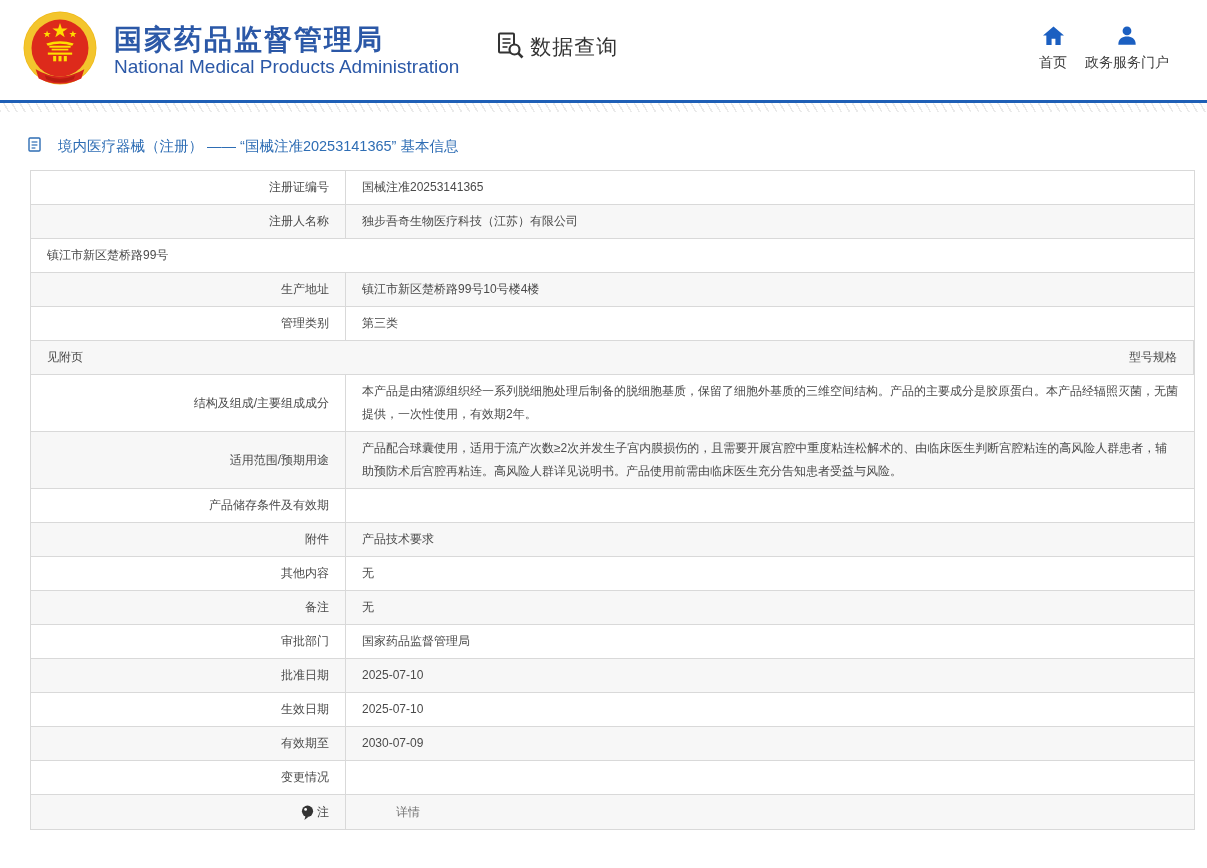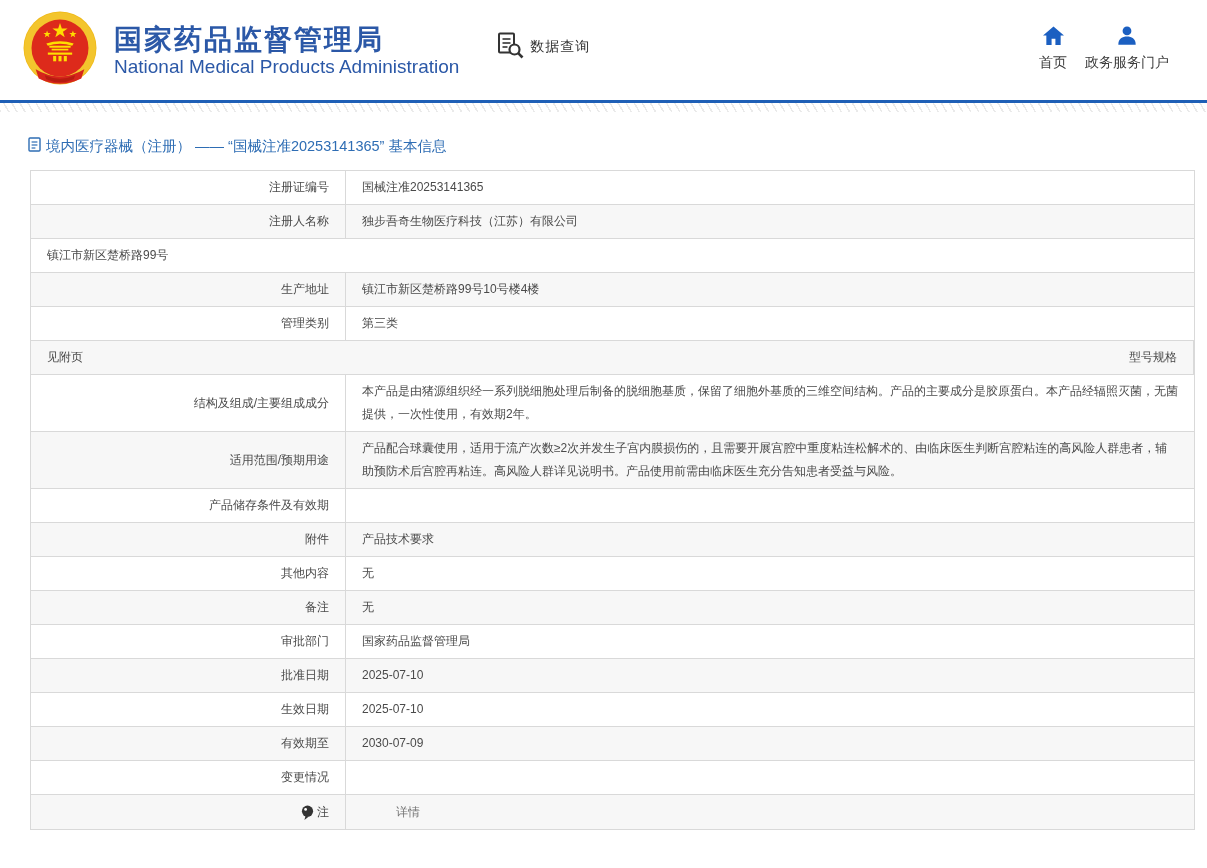--- a/index.html
+++ b/index.html
@@ -7,32 +7,32 @@
     font-family: "Liberation Sans", "DejaVu Sans", sans-serif; }
 
   
   .header { height: 100px; display: flex; align-items: center; padding: 0 30px 0 22px; background: #fff; }
   .logo-link { display: flex; align-items: center; gap: 16px; cursor: pointer; }
   .emblem { width: 76px; height: 76px; flex: 0 0 auto; }
   .org-names { display: flex; flex-direction: column; }
   .org-cn { font-size: 28px; font-weight: bold; color: #2b58a7; letter-spacing: 2px; line-height: 34px; }
   .org-en { font-size: 19px; color: #2b58a7; line-height: 20px; }
   .app-title { display: flex; align-items: center; gap: 6px; margin-left: 38px; margin-top: -6px; }
-  .app-title-text { font-size: 14px; color: #333; letter-spacing: 1px; }
+  .app-title-text { font-size: 21px; color: #333; letter-spacing: 1px; }
   .header-spacer { flex: 1; }
   .header-nav { display: flex; gap: 18px; padding-right: 8px; margin-top: -4px; }
   .nav-item { display: flex; flex-direction: column; align-items: center; gap: 4px; cursor: pointer; }
   .nav-item .nav-label { font-size: 14px; color: #3c3c3c; white-space: nowrap; }
 
   
   .blue-line { height: 3px; background: #1e5fb6; }
   .hatch-band { height: 9px; background: repeating-linear-gradient(60deg, #eaeaea 0 1.5px, #ffffff 1.5px 7px); }
 
   
-  .breadcrumb { margin: 25px 0 14px 28px; display: flex; align-items: center; gap: 5px; }
+  .breadcrumb { margin: 25px 0 14px 28px; display: flex; align-items: center; gap: 17px; }
   .breadcrumb-text { font-size: 14.5px; color: #2e6db4; }
 
   
   .info-table { margin-left: 30px; width: 1165px; border: 1px solid #d9d9d9; border-bottom: 1px solid #d9d9d9; }
   .trow { display: flex; border-bottom: 1px solid #d9d9d9; min-height: 34px; background: #fff; }
   .trow:last-child { border-bottom: none; }
   .trow:nth-child(even) { background: #f7f7f7; }
   .cell { padding: 5px 16px; font-size: 12px; color: #4a4a4a; line-height: 23px; display: flex; align-items: center; }
   .cell.label { width: 315px; flex: 0 0 315px; justify-content: flex-end; text-align: right; border-right: 1px solid #d9d9d9; }
   .cell.value { flex: 1; text-align: left; }

